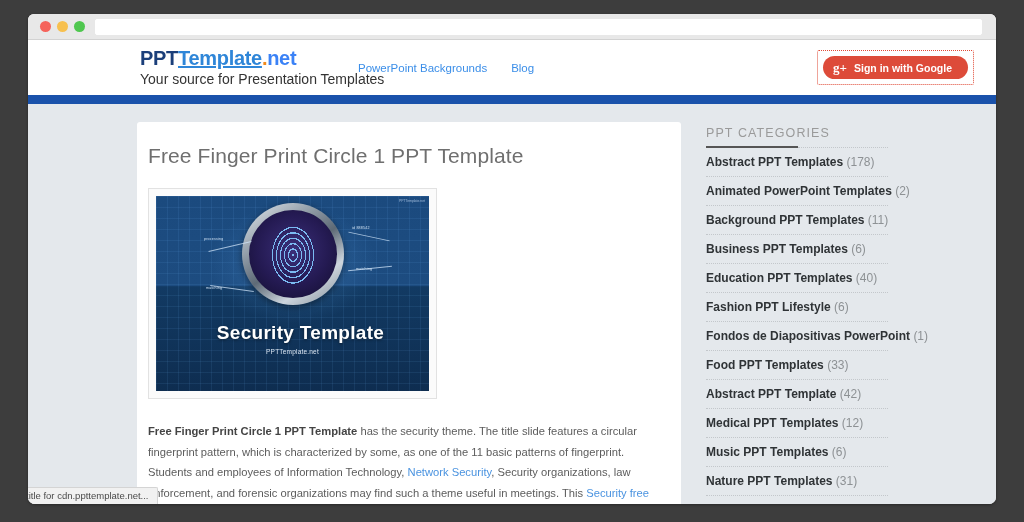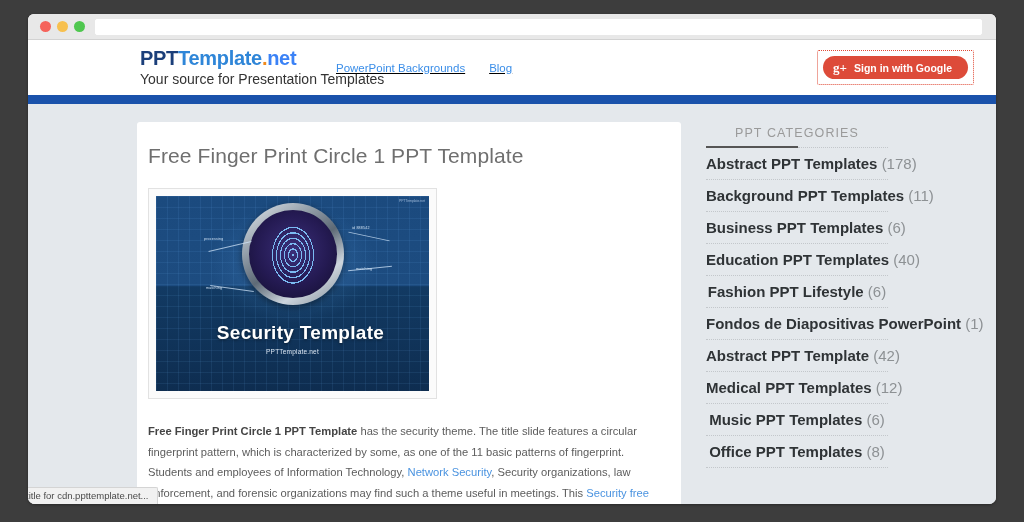--- a/index.html
+++ b/index.html
@@ -67,34 +67,34 @@
   }
   .logo-block { width: 196px; flex: none; }
   .logo-text {
     font-size: 20px;
     font-weight: bold;
     letter-spacing: -0.3px;
     line-height: 1;
     white-space: nowrap;
   }
   .logo-ppt { color: #1b3f7a; }
-  .logo-template { color: #2f86d8; }
+  .logo-template { color: #2f86d8; text-decoration: underline; }
   .logo-dot { color: #f08a1c; }
   .logo-net { color: #3b82f6; }
   .logo-tagline {
     font-size: 14px;
     color: #333333;
     margin-top: 3px;
     white-space: nowrap;
   }
   .main-nav {
     display: flex;
     gap: 24px;
+    margin-left: 22px;
     align-items: flex-end;
-    text-decoration: underline;
   }
   .nav-link {
     color: #3b8ee8;
     font-size: 11.5px;
     text-decoration: none;
     white-space: nowrap;
   }
   .signin-wrap {
     margin-left: auto;
     border: 1px dotted #e04a36;
@@ -236,21 +236,21 @@
   .body-copy {
     font-size: 11.2px;
     line-height: 20.5px;
     color: #5c5c5c;
     margin: 0;
   }
   .body-copy b { color: #444444; }
   .body-copy a { color: #4a93e0; text-decoration: none; }
 
   
-  .sidebar { width: 182px; flex: none; padding-top: 4px; text-align: center; }
+  .sidebar { width: 182px; flex: none; padding-top: 4px; }
   .sidebar-title {
     font-size: 12.5px;
     color: #9a9a9a;
     letter-spacing: 1.1px;
     font-weight: normal;
     margin: 0 0 6px 0;
   }
   .sidebar-rule {
     height: 2px;
     background: #555555;
@@ -262,21 +262,21 @@
     content: "";
     position: absolute;
     left: 92px; top: 1px;
     width: 90px;
     border-top: 1px dotted #c3c7cb;
   }
   .cat-list { list-style: none; margin: 0; padding: 0; }
   .cat-item {
     border-bottom: 1px dotted #c3c7cb;
     padding: 7px 0 7px 0;
-    font-size: 15px;
+    font-size: 12px;
     white-space: nowrap;
   }
   .cat-link { color: #2f3336; font-weight: bold; text-decoration: none; }
   .cat-count { color: #8d9194; font-weight: normal; }
 
   
   .status-bar {
     position: absolute;
     left: -10px;
     bottom: 0;
@@ -367,28 +367,31 @@
         <p class="body-copy">
           <b>Free Finger Print Circle 1 PPT Template</b><span> has the security theme. The title slide features a circular fingerprint pattern, which is characterized by some, as one of the 11 basic patterns of fingerprint. Students and employees of Information Technology, </span><a href="#">Network Security</a><span>, Security organizations, law enforcement, and forensic organizations may find such a theme useful in meetings. This </span><a href="#">Security free theme for PowerPoint</a>
         </p>
       </div>
 
       <div class="sidebar">
         <h2 class="sidebar-title">PPT CATEGORIES</h2>
         <div class="sidebar-rule"></div>
         <ul class="cat-list">
           <li class="cat-item"><a class="cat-link" href="#">Abstract PPT Templates</a> <span class="cat-count">(178)</span></li>
+          <li class="cat-item"><a class="cat-link" href="#">Animated PowerPoint Templates</a> <span class="cat-count">(2)</span></li>
           <li class="cat-item"><a class="cat-link" href="#">Background PPT Templates</a> <span class="cat-count">(11)</span></li>
           <li class="cat-item"><a class="cat-link" href="#">Business PPT Templates</a> <span class="cat-count">(6)</span></li>
           <li class="cat-item"><a class="cat-link" href="#">Education PPT Templates</a> <span class="cat-count">(40)</span></li>
           <li class="cat-item"><a class="cat-link" href="#">Fashion PPT Lifestyle</a> <span class="cat-count">(6)</span></li>
           <li class="cat-item"><a class="cat-link" href="#">Fondos de Diapositivas PowerPoint</a> <span class="cat-count">(1)</span></li>
+          <li class="cat-item"><a class="cat-link" href="#">Food PPT Templates</a> <span class="cat-count">(33)</span></li>
           <li class="cat-item"><a class="cat-link" href="#">Abstract PPT Template</a> <span class="cat-count">(42)</span></li>
           <li class="cat-item"><a class="cat-link" href="#">Medical PPT Templates</a> <span class="cat-count">(12)</span></li>
           <li class="cat-item"><a class="cat-link" href="#">Music PPT Templates</a> <span class="cat-count">(6)</span></li>
+          <li class="cat-item"><a class="cat-link" href="#">Nature PPT Templates</a> <span class="cat-count">(31)</span></li>
           <li class="cat-item"><a class="cat-link" href="#">Office PPT Templates</a> <span class="cat-count">(8)</span></li>
 
         </ul>
       </div>
 
     </div>
 
     <div class="status-bar">title for cdn.ppttemplate.net...</div>
   </div>
 </div>

